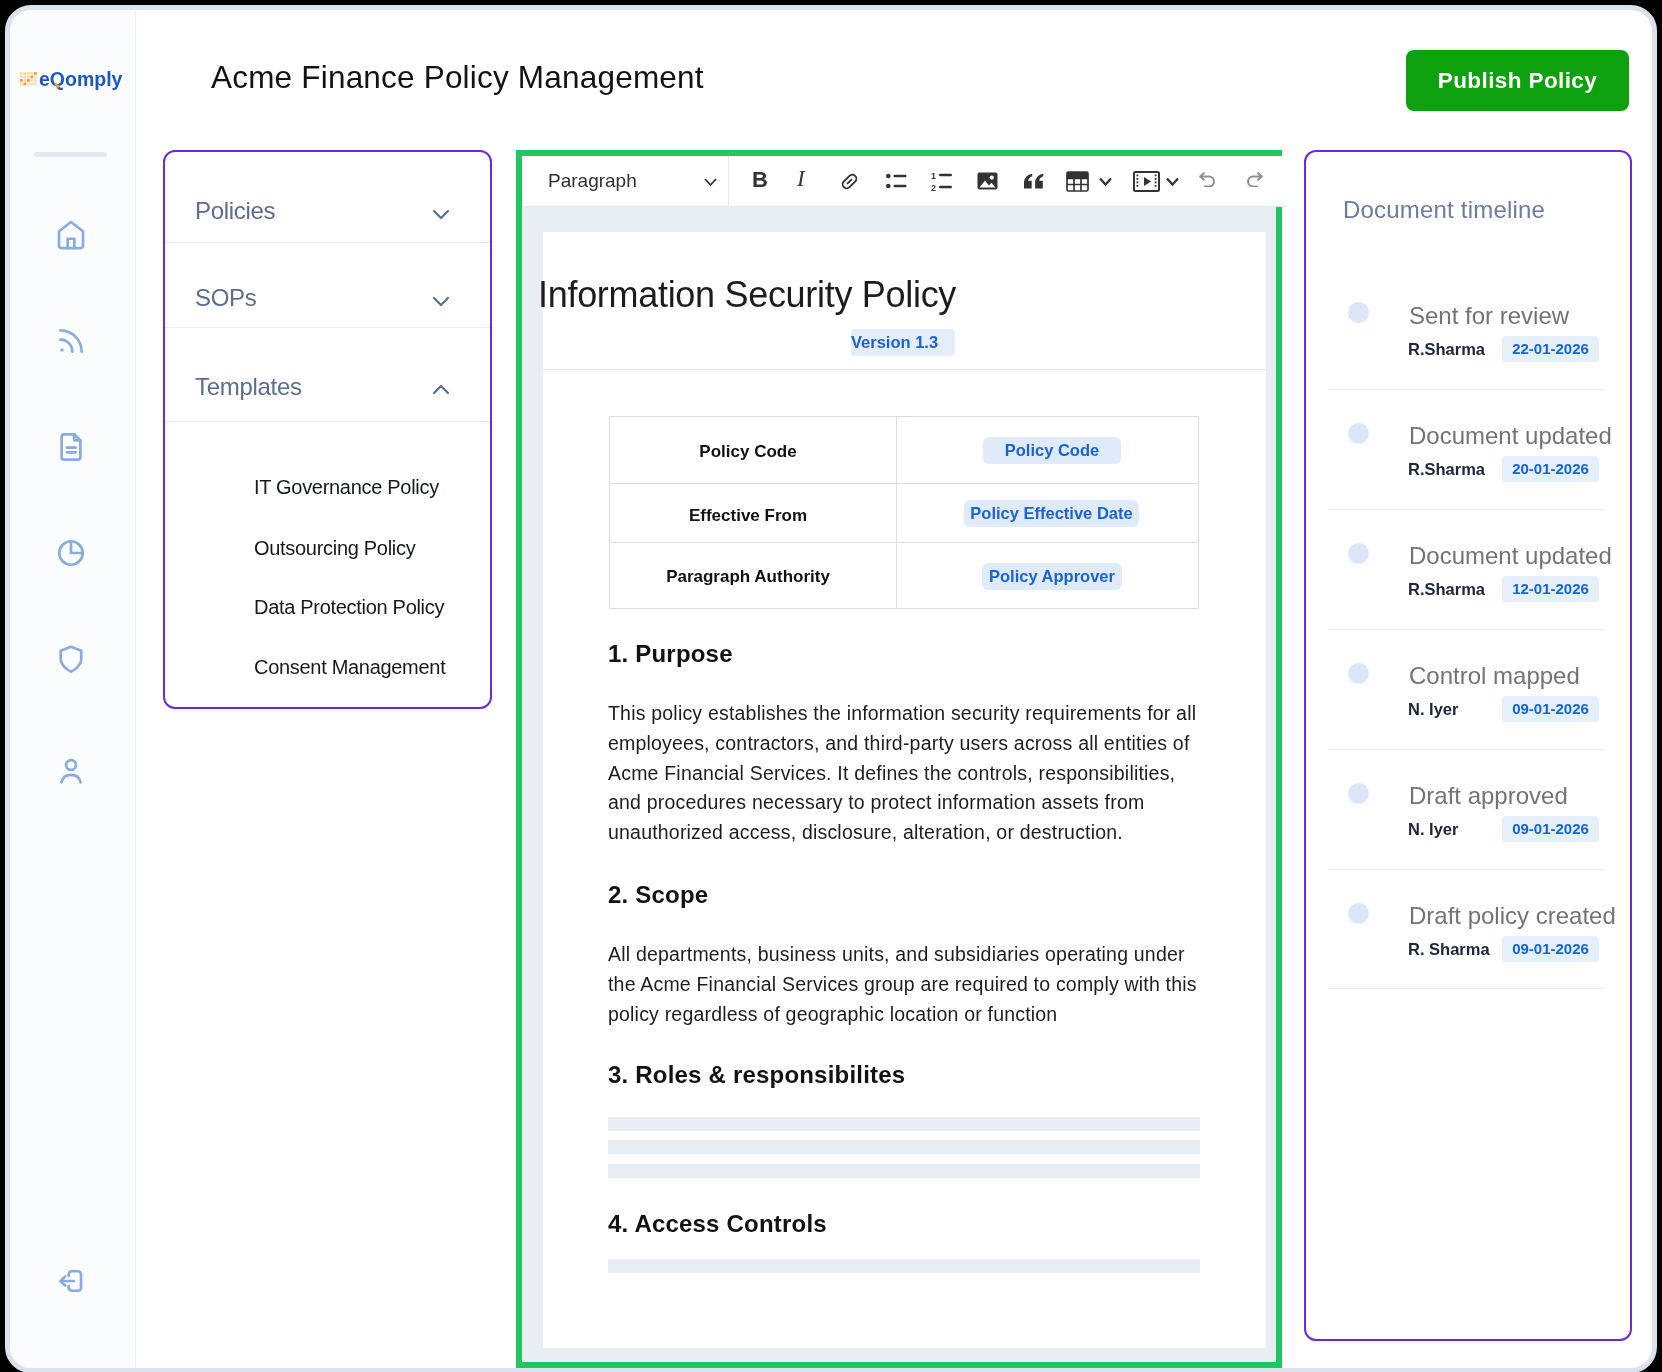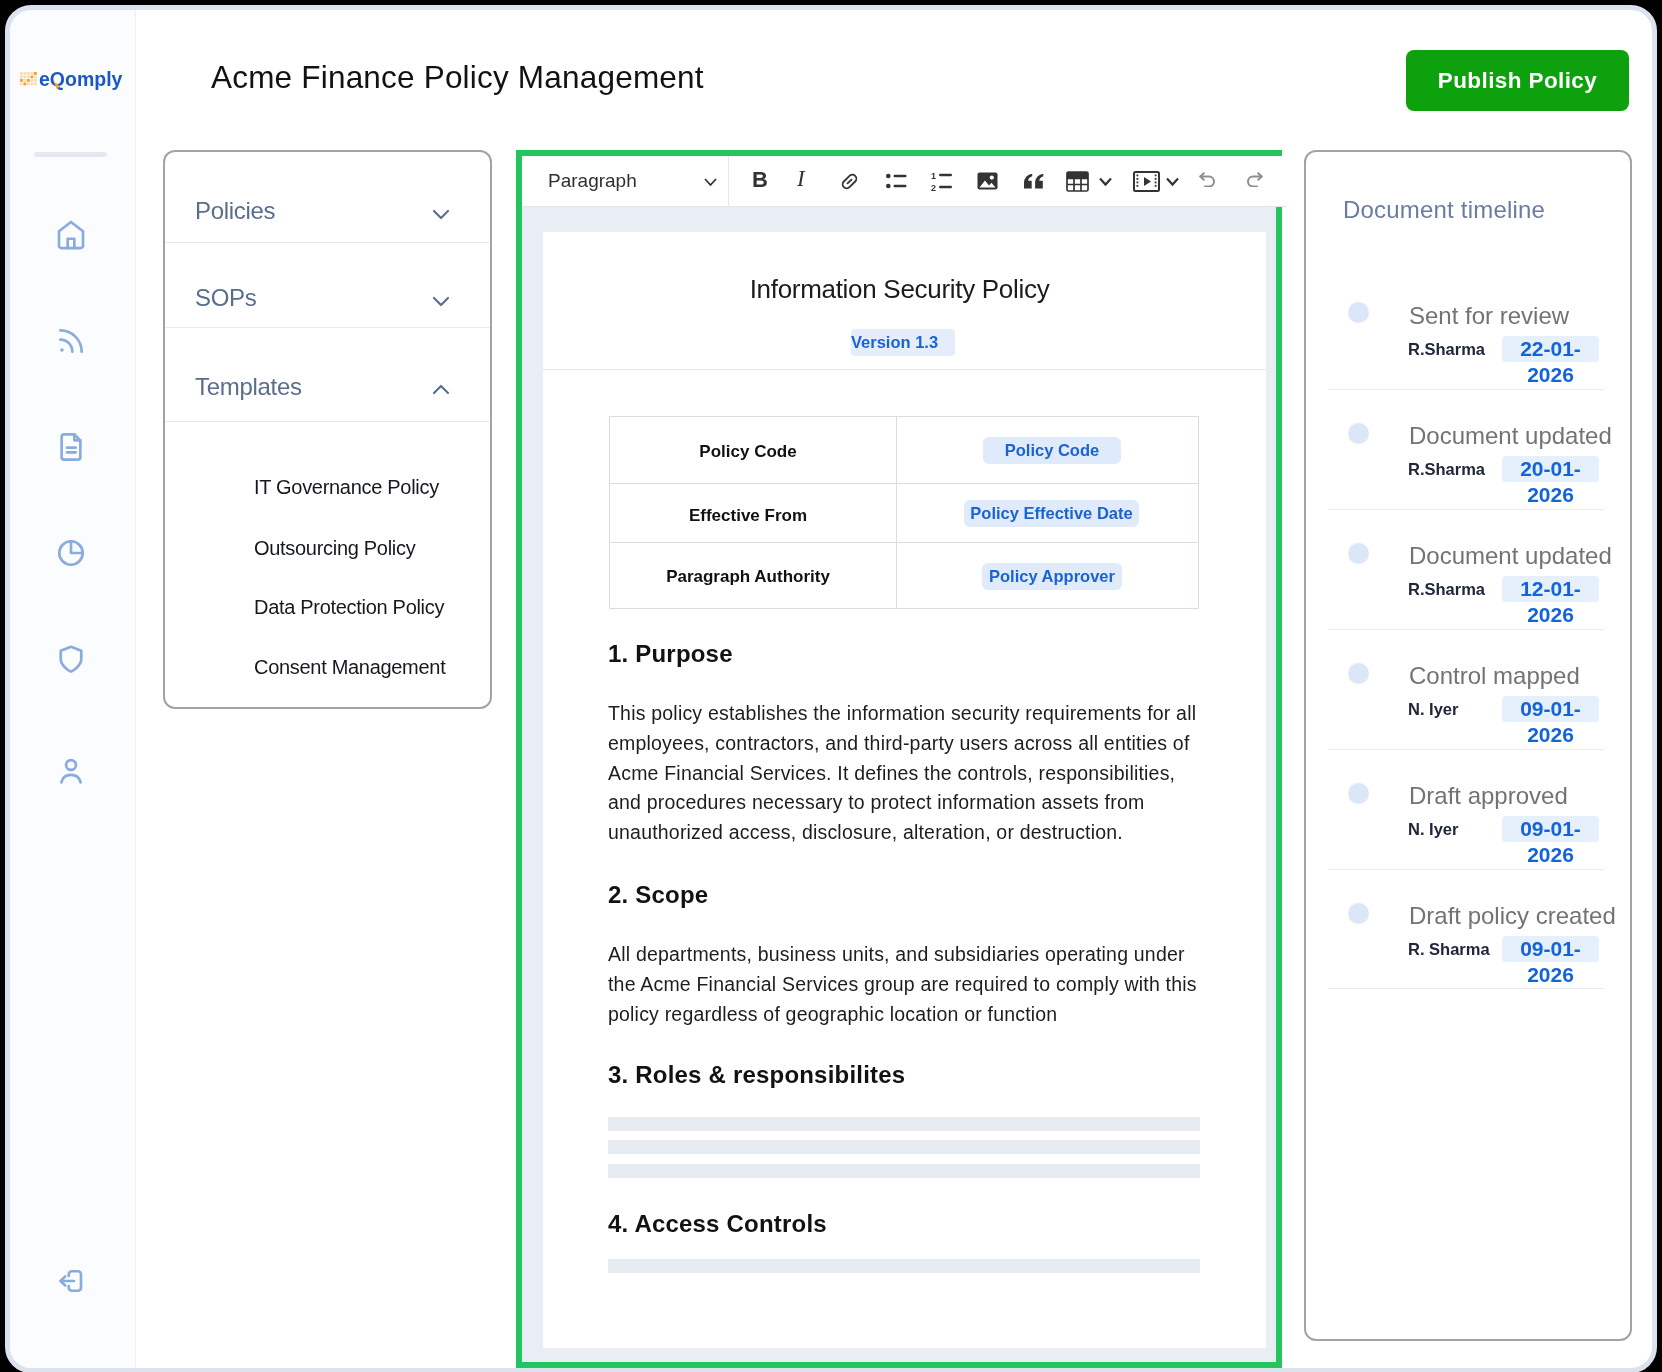--- a/index.html
+++ b/index.html
@@ -11,50 +11,50 @@
 .sidebar { position:absolute; left:0; top:0; width:126px; height:1358px; background:#fafcfe; border-right:1px solid #edf0f6; }
 .logo { position:absolute; left:10px; top:58px; width:115px; height:32px; }
 .logo-txt { position:absolute; left:19px; top:0px; font-size:19.5px; font-weight:bold; color:#1c57c7; letter-spacing:0px; }
 .side-div { position:absolute; left:24px; top:142px; width:73px; height:5px; background:#e3e8f2; border-radius:3px; }
 .sicon { position:absolute; left:45px; width:32px; height:32px; }
 
 .title { position:absolute; left:201px; top:49px; font-size:31.5px; letter-spacing:0.2px; color:#121212; }
 .pubbtn { position:absolute; left:1396px; top:40px; width:223px; height:61px; background:#0da10d; border-radius:8px;
   color:#fff; font-size:22.5px; letter-spacing:0.4px; font-weight:bold; text-align:center; line-height:61px; }
 
-.panel { position:absolute; border:2px solid #a3a3a3; border-radius:12px; background:#fff; }
+.panel { position:absolute; border:2px solid #6d28d9; border-radius:12px; background:#fff; }
 #leftpanel { left:153px; top:140px; width:329px; height:559px; }
 .acc-h { position:absolute; left:30px; font-size:24px; letter-spacing:-0.3px; color:#5a6d8c; }
 .acc-div { position:absolute; left:0; width:100%; height:1px; background:#e7ebf2; }
 .chev { position:absolute; left:264px; width:24px; height:24px; }
 .acc-item { position:absolute; left:89px; font-size:20px; letter-spacing:-0.3px; color:#15191f; }
 
 #editor { position:absolute; left:506px; top:140px; width:766px; height:1218px; background:#e9edf4; border:6px solid #22c55e; }
 #toolbar { position:absolute; left:0; top:0; width:764px; height:51px; background:#fff; border-bottom:1px solid #e3e6ec; }
 #docpage { position:absolute; left:21px; top:76px; width:723px; height:1116px; background:#fff; }
-.doc-title { position:absolute; left:-5px; top:42px; width:100%; text-align:center; font-size:26px; letter-spacing:-0.3px; color:#1c1c1c; }
+.doc-title { position:absolute; left:-5px; top:42px; width:100%; font-size:36px; letter-spacing:-0.3px; color:#1c1c1c; }
 .vchip { position:absolute; left:308px; top:97px; width:104px; height:27px; background:#e5edfa; border-radius:4px;
   color:#1b63d2; font-size:16.5px; font-weight:bold; line-height:27px; }
 .doc-hr { position:absolute; left:0; top:137px; width:100%; height:1px; background:#e5e5e5; }
 .ptable { position:absolute; left:66px; top:184px; width:590px; height:193px; border:1px solid #d9dce1; }
 .ptable .row { position:absolute; left:0; width:100%; border-bottom:1px solid #d9dce1; }
 .ptable .colsep { position:absolute; left:286px; top:0; width:1px; height:100%; background:#d9dce1; }
 .plabel { position:absolute; left:-5px; width:286px; text-align:center; font-weight:bold; font-size:17px; color:#111; }
 .pchip { position:absolute; background:#dfeafb; border-radius:6px; color:#1b63d2; font-size:16.5px; font-weight:bold; text-align:center; }
 .sect { position:absolute; left:65px; font-size:24px; letter-spacing:0.2px; font-weight:bold; color:#121212; }
 .bodytext { position:absolute; left:65px; font-size:19.5px; letter-spacing:0.2px; line-height:29.8px; color:#1d1d1d; }
 .gbar { position:absolute; left:65px; width:592px; height:14px; background:#e7ebf2; }
 
 #timeline { left:1294px; top:140px; width:328px; height:1191px; }
 .tl-h { position:absolute; left:37px; top:44px; font-size:24px; letter-spacing:0.2px; color:#6a7ca0; }
 .tl-dot { position:absolute; left:42px; width:21px; height:21px; border-radius:50%; background:#dbe7f8; }
 .tl-title { position:absolute; left:103px; font-size:24px; color:#737373; }
 .tl-name { position:absolute; left:102px; font-size:16.5px; font-weight:bold; color:#20273a; }
 .tl-chip { position:absolute; left:196px; width:97px; height:26px; background:#e6effc; border-radius:4px;
-  color:#1464d8; font-size:21px; font-weight:bold; text-align:center; line-height:26px; }
+  color:#1464d8; font-size:15px; font-weight:bold; text-align:center; line-height:26px; }
 .tl-div { position:absolute; left:22px; width:276px; height:1px; background:#e8ecf2; }
 </style>
 </head>
 <body>
 <div class="app">
   <div class="sidebar">
     <div class="logo">
       <svg class="abs" style="left:0;top:4px" width="17" height="15" viewBox="0 0 17 15">
         <g fill="#fbdcae">
           <rect x="0" y="0" width="2.8" height="2.8"></rect>

